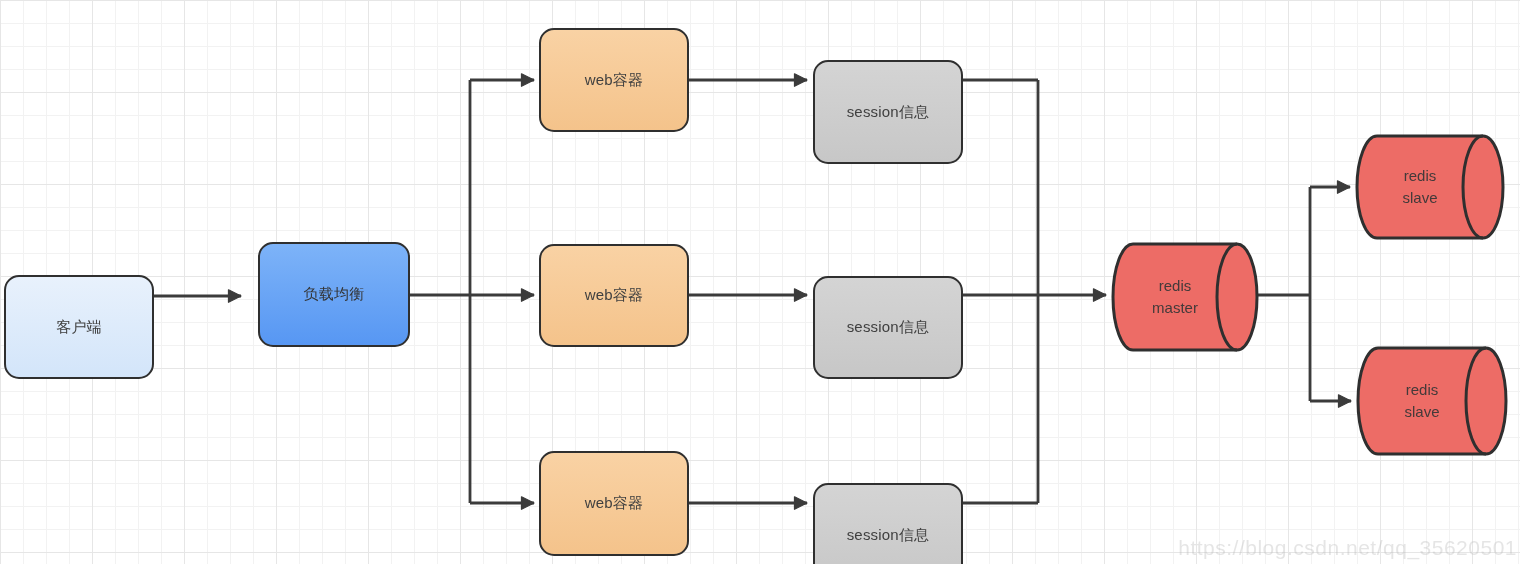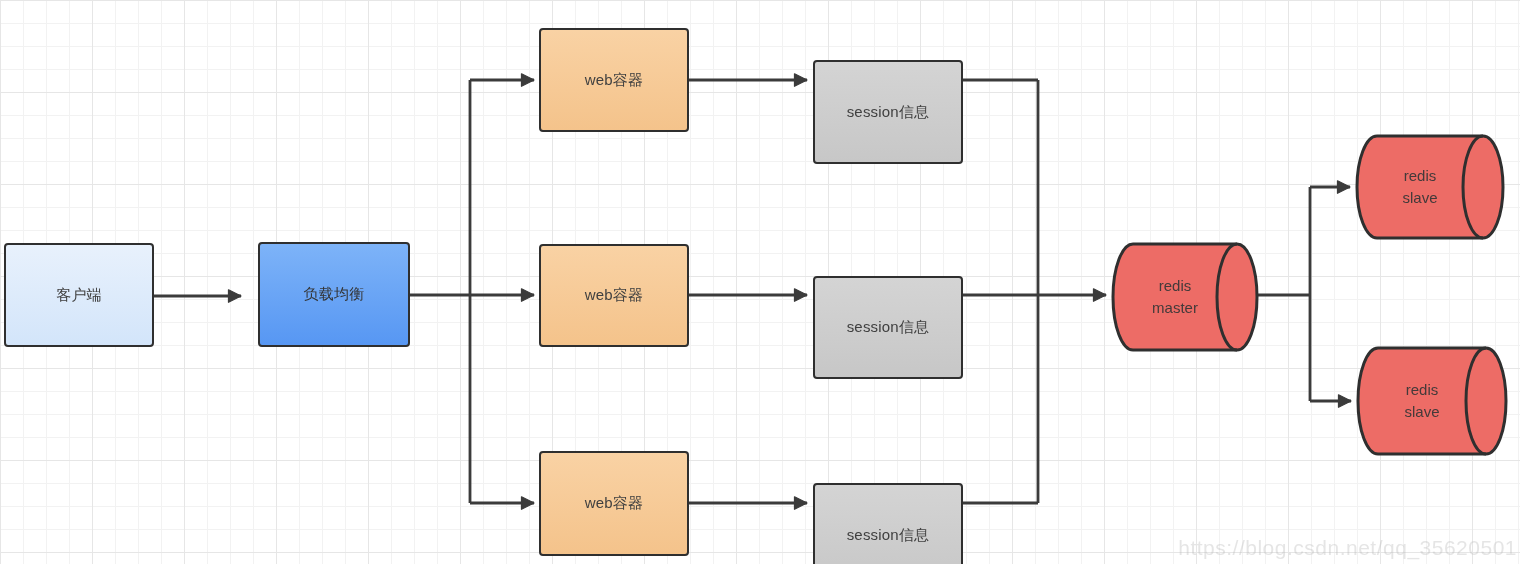--- a/index.html
+++ b/index.html
@@ -17,26 +17,26 @@
     background-size:92px 92px, 92px 92px, 23px 23px, 23px 23px;
   }
   .wires{position:absolute;left:0;top:0;width:1520px;height:564px;}
   .wires path.conn{fill:none;stroke:#3b3b3b;stroke-width:2.8;}
   .cyl-outer{fill:#ed6c66;stroke:#2f2f2f;stroke-width:3;stroke-linejoin:round;}
   .cyl-rim{fill:none;stroke:#2f2f2f;stroke-width:3;}
   .node{
     position:absolute;
     box-sizing:border-box;
     border:2.5px solid #2f2f2f;
-    border-radius:4px;
+    border-radius:15px;
     display:flex;align-items:center;justify-content:center;
     font-size:15px;color:#404040;
     letter-spacing:.2px;
   }
-  .client{background:linear-gradient(#e8f1fc,#d3e5fa);}
+  .client{background:linear-gradient(#e8f1fc,#d3e5fa);margin-top:32px;}
   .lb{background:linear-gradient(#7db3f8,#5797f3);color:#333;margin-left:12px;}
   .web{background:linear-gradient(#f9d2a4,#f4c38b);}
   .session{background:linear-gradient(#d4d4d4,#c7c7c7);margin-top:32px;}
   .cyl-label{
     position:absolute;
     display:flex;align-items:center;justify-content:center;
     text-align:center;
     font-size:15px;color:#433a3a;
     white-space:pre-line;line-height:1.45;
   }

